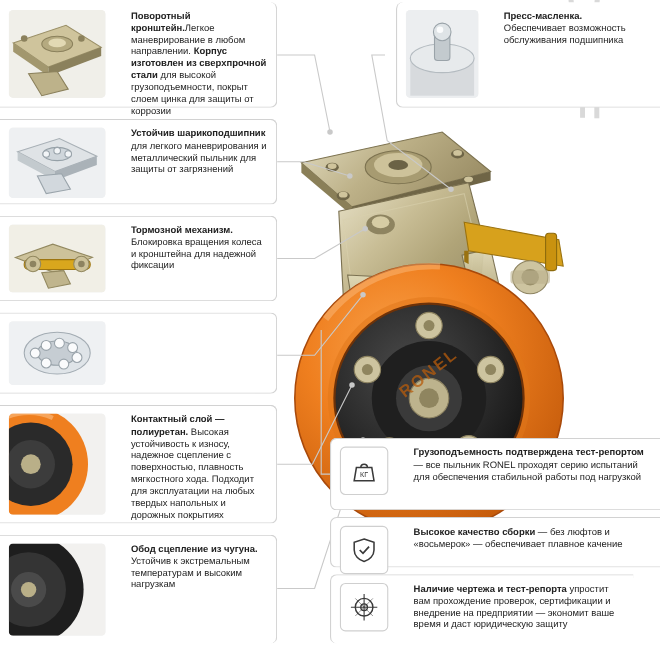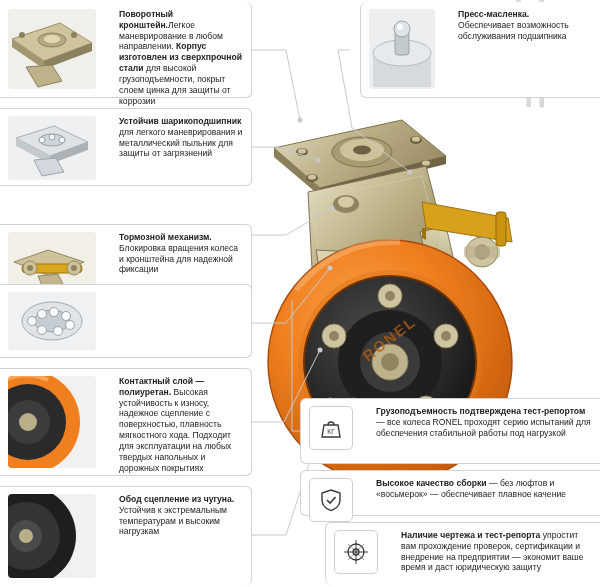--- a/index.html
+++ b/index.html
@@ -49,32 +49,32 @@
   .card .txt{
     font-size:8.6px;
     line-height:1.26;
     color:#222;
   }
   .card .txt b{font-weight:bold;}
 
   
   .c1{left:0px;top:2px;width:252px;height:96px;border-left:none;border-top:none;border-radius:0 6px 6px 0;}
   .c2{left:0px;top:108px;width:252px;height:78px;border-left:none;border-radius:0 6px 6px 0;}
-  .c3{left:0px;top:196px;width:252px;height:78px;border-left:none;border-radius:0 6px 6px 0;margin-top:28px;}
+  .c3{left:0px;top:196px;width:252px;height:78px;border-left:none;border-radius:0 6px 6px 0;}
   .c4{left:0px;top:284px;width:252px;height:74px;border-left:none;border-radius:0 6px 6px 0;}
   .c5{left:0px;top:368px;width:252px;height:108px;border-left:none;border-radius:0 6px 6px 0;}
   .c6{left:0px;top:486px;width:252px;height:99px;border-left:none;border-bottom:none;border-radius:0 6px 6px 0;}
 
   
   .c7{left:360px;top:2px;width:250px;height:96px;border-right:none;border-top:none;border-radius:6px 0 0 6px;}
 
   
   .c8{left:300px;top:398px;width:300px;height:66px;border-right:none;border-radius:6px 0 0 6px;}
   .c9{left:300px;top:470px;width:300px;height:46px;border-right:none;border-radius:6px 0 0 6px;}
-  .c10{left:300px;top:522px;width:276px;height:63px;border-right:none;border-bottom:none;border-radius:6px 0 0 6px;margin-left:25px;}
+  .c10{left:300px;top:522px;width:276px;height:63px;border-right:none;border-bottom:none;border-radius:6px 0 0 6px;}
 
   .thumb-sq{width:88px;height:80px;}
   .thumb-sq2{width:88px;height:64px;}
   .thumb-sq3{width:88px;height:62px;}
   .thumb-sq4{width:88px;height:58px;}
   .thumb-sq5{width:88px;height:92px;}
   .thumb-sq6{width:88px;height:84px;}
   .thumb-r{width:66px;height:80px;}
 
   .icon-box{
@@ -356,21 +356,21 @@
 
   <div class="card c8">
     <div class="icon-box">
       <svg width="26" height="26" viewBox="0 0 26 26">
         <path d="M4,22 L6,10 L20,10 L22,22 Z" fill="none" stroke="#3a3a3a" stroke-width="1.4"></path>
         <path d="M10,10 A3,3 0 0 1 16,10" fill="none" stroke="#3a3a3a" stroke-width="1.4"></path>
         <text x="13" y="19" text-anchor="middle" font-size="6.5" font-family="Liberation Sans, sans-serif" fill="#3a3a3a">КГ</text>
       </svg>
     </div>
     <div class="txt">
-      <b>Грузоподъемность подтверждена тест-репортом</b><span> — все колеса RONEL проходят серию испытаний для обеспечения стабильной работы под нагрузкой</span>
+      <b>Грузоподъемность подтверждена тест-репортом</b><span> — все пыльник RONEL проходят серию испытаний для обеспечения стабильной работы под нагрузкой</span>
     </div>
   </div>
 
   <div class="card c9">
     <div class="icon-box">
       <svg width="26" height="26" viewBox="0 0 26 26">
         <path d="M13,3 L22,6 V13 C22,18 18,22 13,23.5 C8,22 4,18 4,13 V6 Z" fill="none" stroke="#3a3a3a" stroke-width="1.4"></path>
         <path d="M9,13 L12,16 L17.5,10" fill="none" stroke="#3a3a3a" stroke-width="1.6"></path>
       </svg>
     </div>

